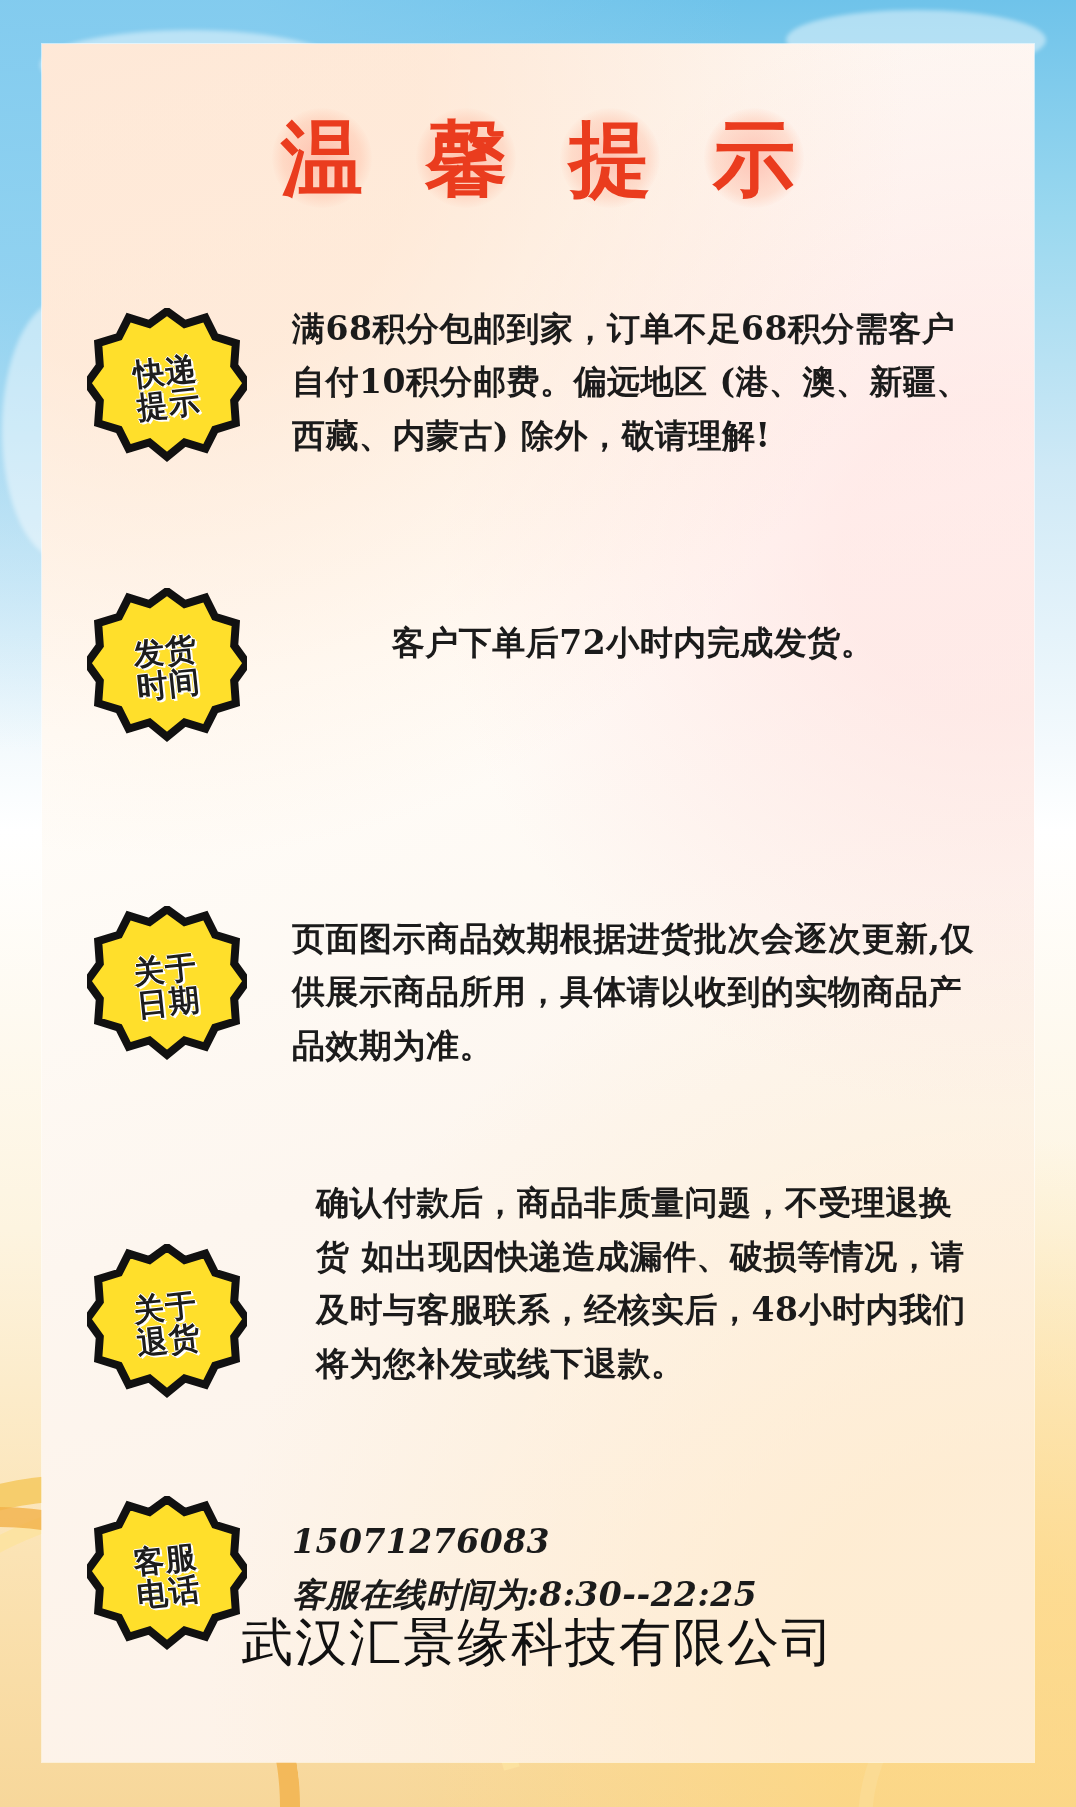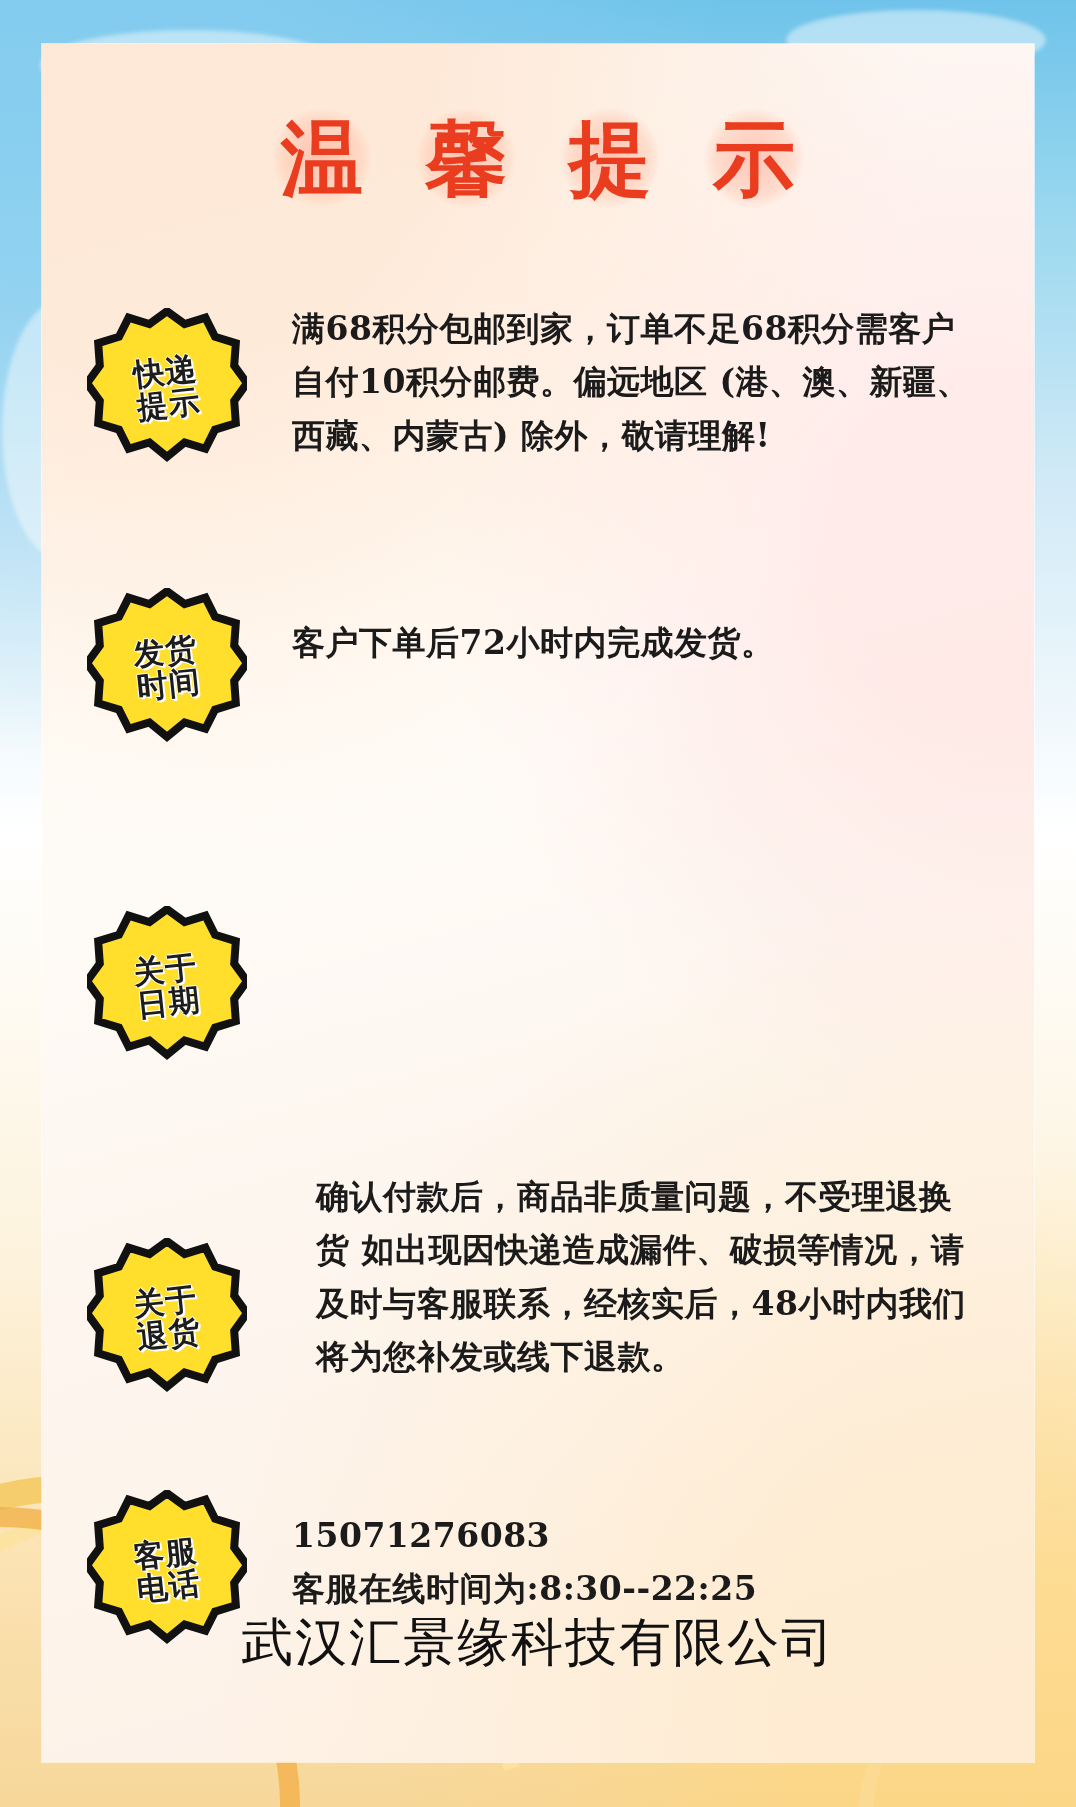--- a/index.html
+++ b/index.html
@@ -198,30 +198,31 @@
     line-height: 1.62;
     letter-spacing: .5px;
   }
   .phone {
     font-family: "DejaVu Serif", serif;
     font-weight: 700;
     color: #1b1b1b;
     font-size: 33px;
     line-height: 1.6;
     letter-spacing: .5px;
+    font-style: italic;
   }
 
   
   .row-1 { margin-top: 0; }
   .row-2 { margin-top: 120px; }
   .row-3 { margin-top: 152px; }
   .row-4 { margin-top: 104px; }
   .row-5 { margin-top: 82px; }
 
-  .row-2 .text-cell { padding-top: 28px; }
+  .row-2 .text-cell { padding-top: 28px; text-align: center; }
   .row-3 .text-cell { padding-top: 12px; }
   .row-4 .text-cell { padding-top: 0px; margin-left: 24px; }
   .row-5 .text-cell { padding-top: 30px; }
 
   .row-2 .badge-cell { padding-top: 0; }
   .row-4 .badge-cell { padding-top: 68px; }
   .row-5 .badge-cell { padding-top: 10px; }
 
   
   .footer {
@@ -308,20 +309,23 @@
           <div class="badge">
             <svg class="burst" viewBox="0 0 100 100">
               <polygon points="50,2 61,10 74,6 80,18 93,22 92,36 100,47 92,58 93,72 80,76 74,88 61,84 50,93 39,84 26,88 20,76 7,72 8,58 0,47 8,36 7,22 20,18 26,6 39,10" fill="#ffdf2b" stroke="#111111" stroke-width="5"></polygon>
             </svg>
             <div class="label">
               <div>关于</div>
               <div>日期</div>
             </div>
           </div>
         </div>
+        <div class="text-cell">
+          <div class="body-text">页面图示商品效期根据进货批次会逐次更新,仅供展示商品所用，具体请以收到的实物商品产品效期为准。</div>
+        </div>
       </div>
 
       <div class="row row-4">
         <div class="badge-cell">
           <div class="badge">
             <svg class="burst" viewBox="0 0 100 100">
               <polygon points="50,2 61,10 74,6 80,18 93,22 92,36 100,47 92,58 93,72 80,76 74,88 61,84 50,93 39,84 26,88 20,76 7,72 8,58 0,47 8,36 7,22 20,18 26,6 39,10" fill="#ffdf2b" stroke="#111111" stroke-width="5"></polygon>
             </svg>
             <div class="label">
               <div>关于</div>

